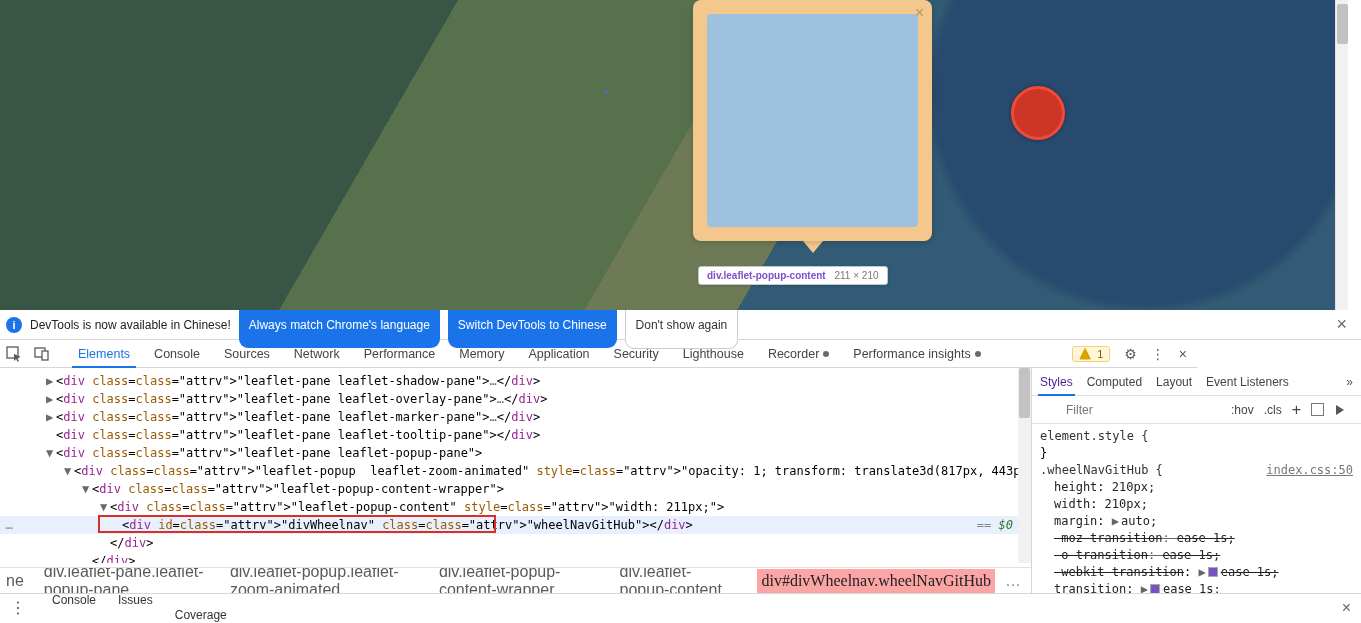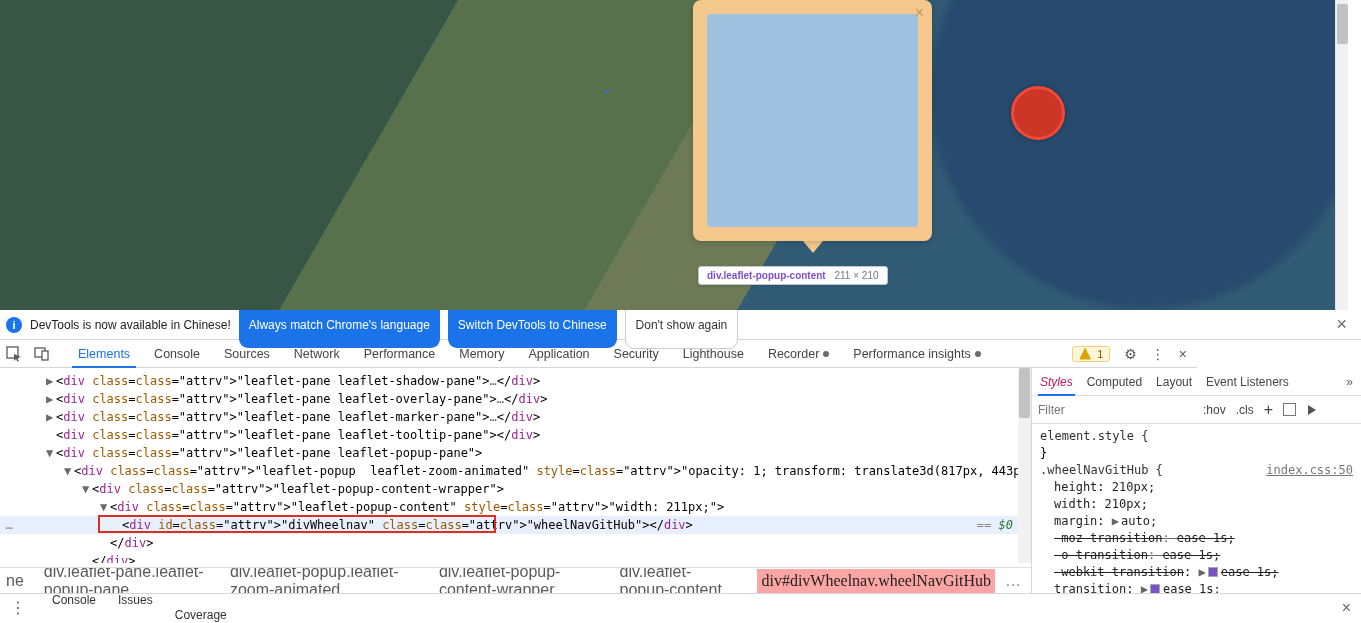--- a/index.html
+++ b/index.html
@@ -73,25 +73,25 @@
 
 .breadcrumbs { position:absolute; bottom:0; left:0; right:0; height:26px; border-top:1px solid #e0e0e0; display:flex; align-items:center; padding:0 6px; gap:10px; font-size:16px; color:#5a5a5a; overflow:hidden;}
 .breadcrumbs .crumb { color:#5a5a5a; cursor:pointer;}
 .breadcrumbs .crumb.sel { background:#fca5a5; color:#1f1f1f; padding:3px 4px;font-family:Liberation Serif, serif;}
 .breadcrumbs .sep{color:#aaa}
 .breadcrumbs .ell { margin-left:auto; margin-right:4px; color:#888;}
 
 .styles-pane { flex:1; display:flex; flex-direction:column; }
 .style-tabs { height:28px; display:flex; align-items:center; border-bottom:1px solid #e0e0e0; gap:14px; padding:0 8px; font-size:12px; }
 .stab{cursor:pointer;color:#444;position:relative;}
-.stab.active{color:#be185d;font-style:italic;}
+.stab.active{color:#4c1d95;}
 .stab.active::after{content:"";position:absolute;bottom:-7px;left:-2px;right:-2px;height:2px;background:#1a73e8;}
 .stab.more{margin-left:auto;color:#5a5a5a;}
 .filter-row { height:28px; display:flex; align-items:center; border-bottom:1px solid #e0e0e0; padding:0 6px; gap:10px; color:#555; }
-.filter-row input { flex:0 0 145px; border:none; outline:none; font-size:12px; color:#666; }
+.filter-row input { flex:0 0 145px; border:none; outline:none; font-size:12px; color:#666;margin-left:28px; }
 .filter-row .pill{cursor:pointer;font-size:12px;color:#444}
 .filter-row .plus{font-size:16px;color:#444;cursor:pointer;}
 .filter-row .boxicon{width:13px;height:13px;border:1px solid #777;cursor:pointer;}
 .filter-row .playicon{width:0;height:0;border-top:5px solid transparent;border-bottom:5px solid transparent;border-left:8px solid #555;margin-left:2px;cursor:pointer;}
 .rules { flex:1; overflow:hidden; font-family: Consolas, Menlo, monospace; font-size:12px; line-height:17px; padding:4px 2px; }
 .rules .selr{color:#333; padding:0 6px; display:flex;}
 .rules .src{margin-left:auto;color:#777;text-decoration:underline;cursor:pointer}
 .rules .prop{padding-left:20px;}
 .rules .pn{color:#222;} .rules .pv{color:#222;} 
 .rules .prop .pn{color:#222} .rules .prop .pv{color:#222}

